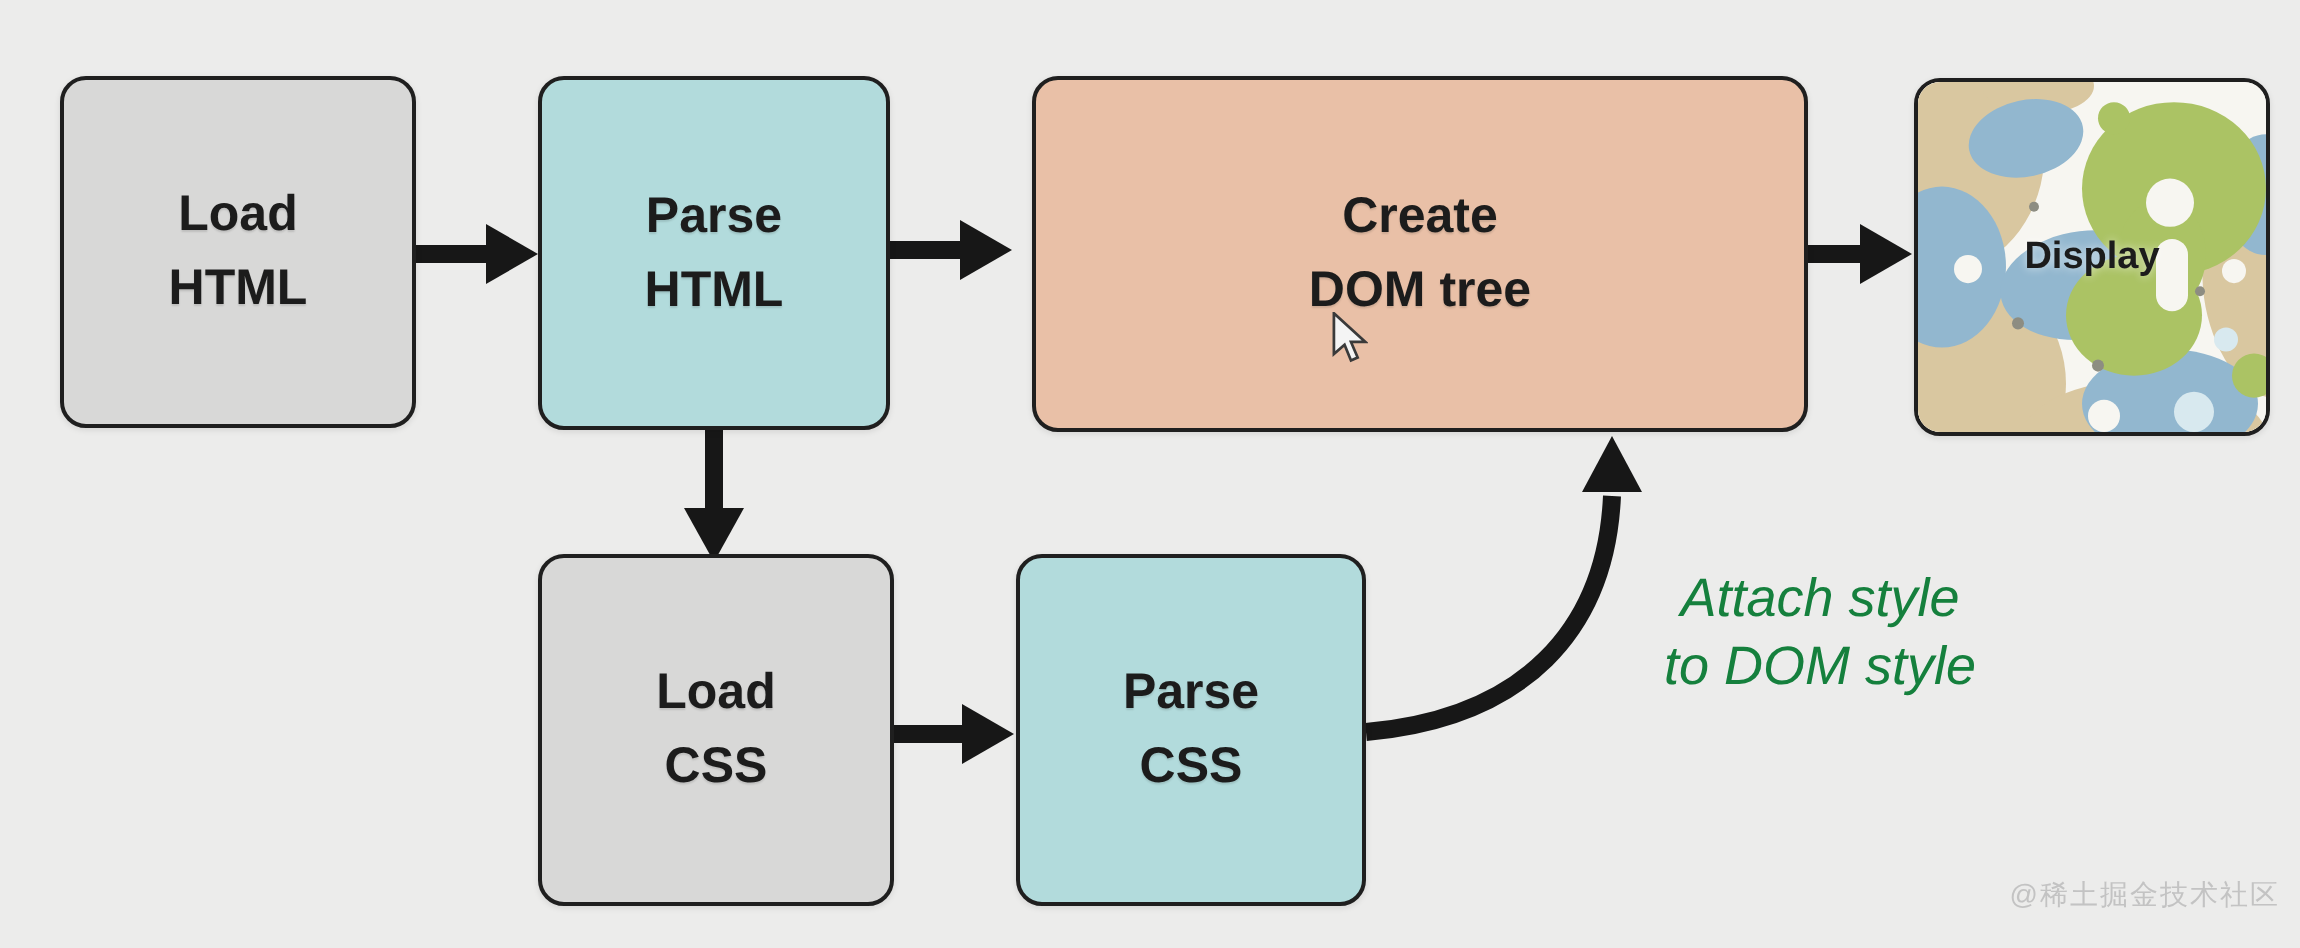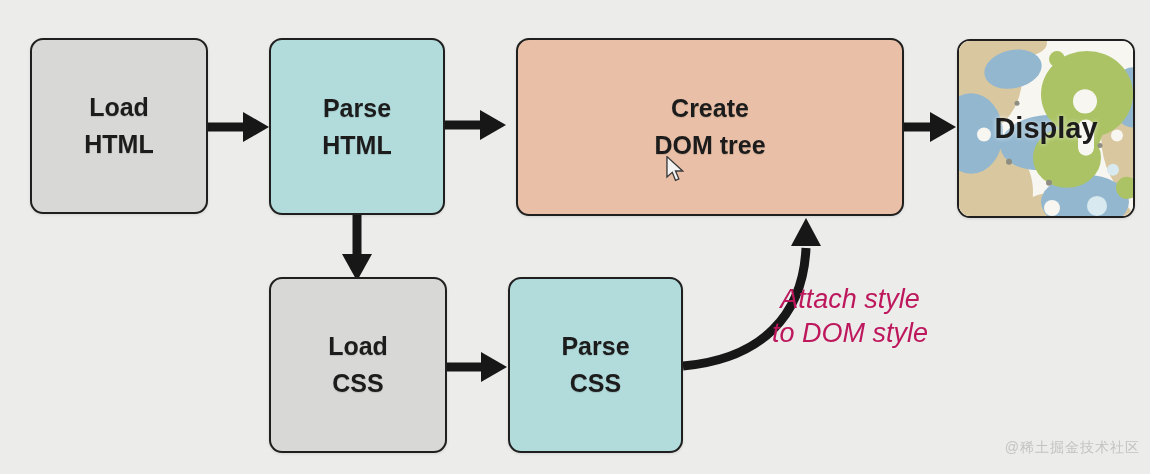--- a/index.html
+++ b/index.html
@@ -43,33 +43,33 @@
   #n-load-css   { left: 269px; top: 277px; width: 178px; height: 176px; }
   #n-parse-css  { left: 508px; top: 277px; width: 175px; height: 176px; }
   #n-display .pattern {
     position: absolute;
     left: -2px; top: -2px;
     width: 178px; height: 179px;
   }
   #n-display .lbl {
     position: relative;
     z-index: 2;
-    font-size: 29px;
+    font-size: 19px;
     text-shadow: 0 0 5px rgba(255,255,255,0.65);
   }
   .annotation {
     position: absolute;
-    left: 750px;
+    left: 810px;
     top: 282px;
     width: 200px;
     text-align: center;
     font-style: italic;
     font-size: 27px;
     line-height: 34px;
-    color: #be185d;
+    color: #15803d;
   }
   .cursor {
     position: absolute;
     left: 666px;
     top: 156px;
     width: 18px;
     height: 26px;
     z-index: 5;
   }
   .watermark {

